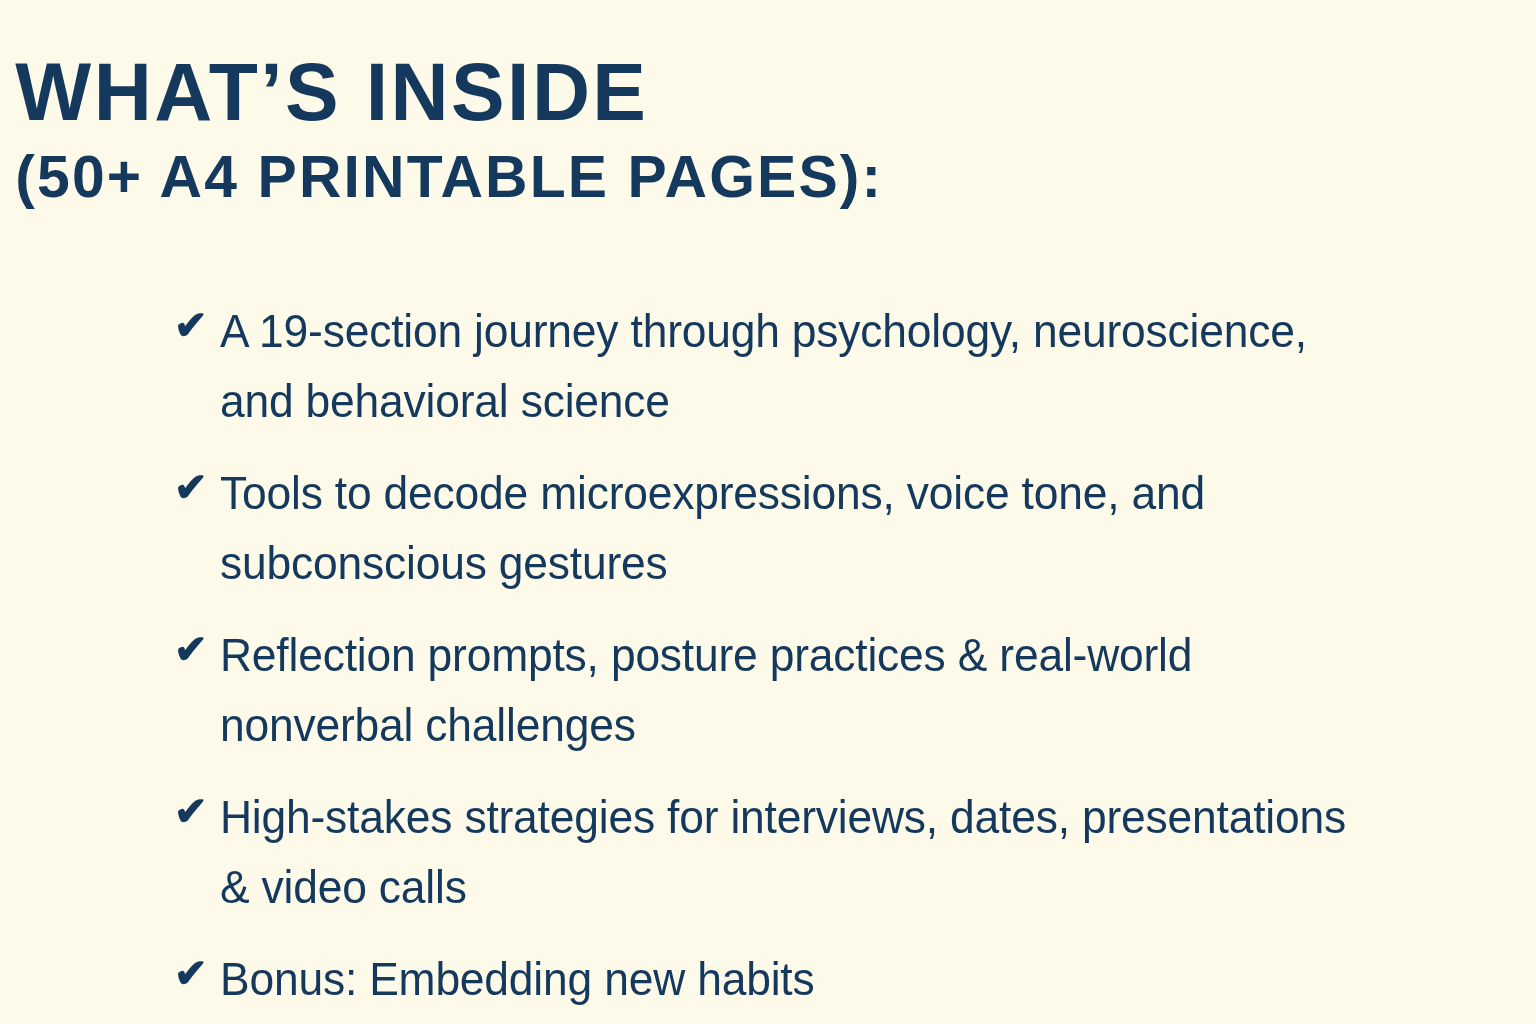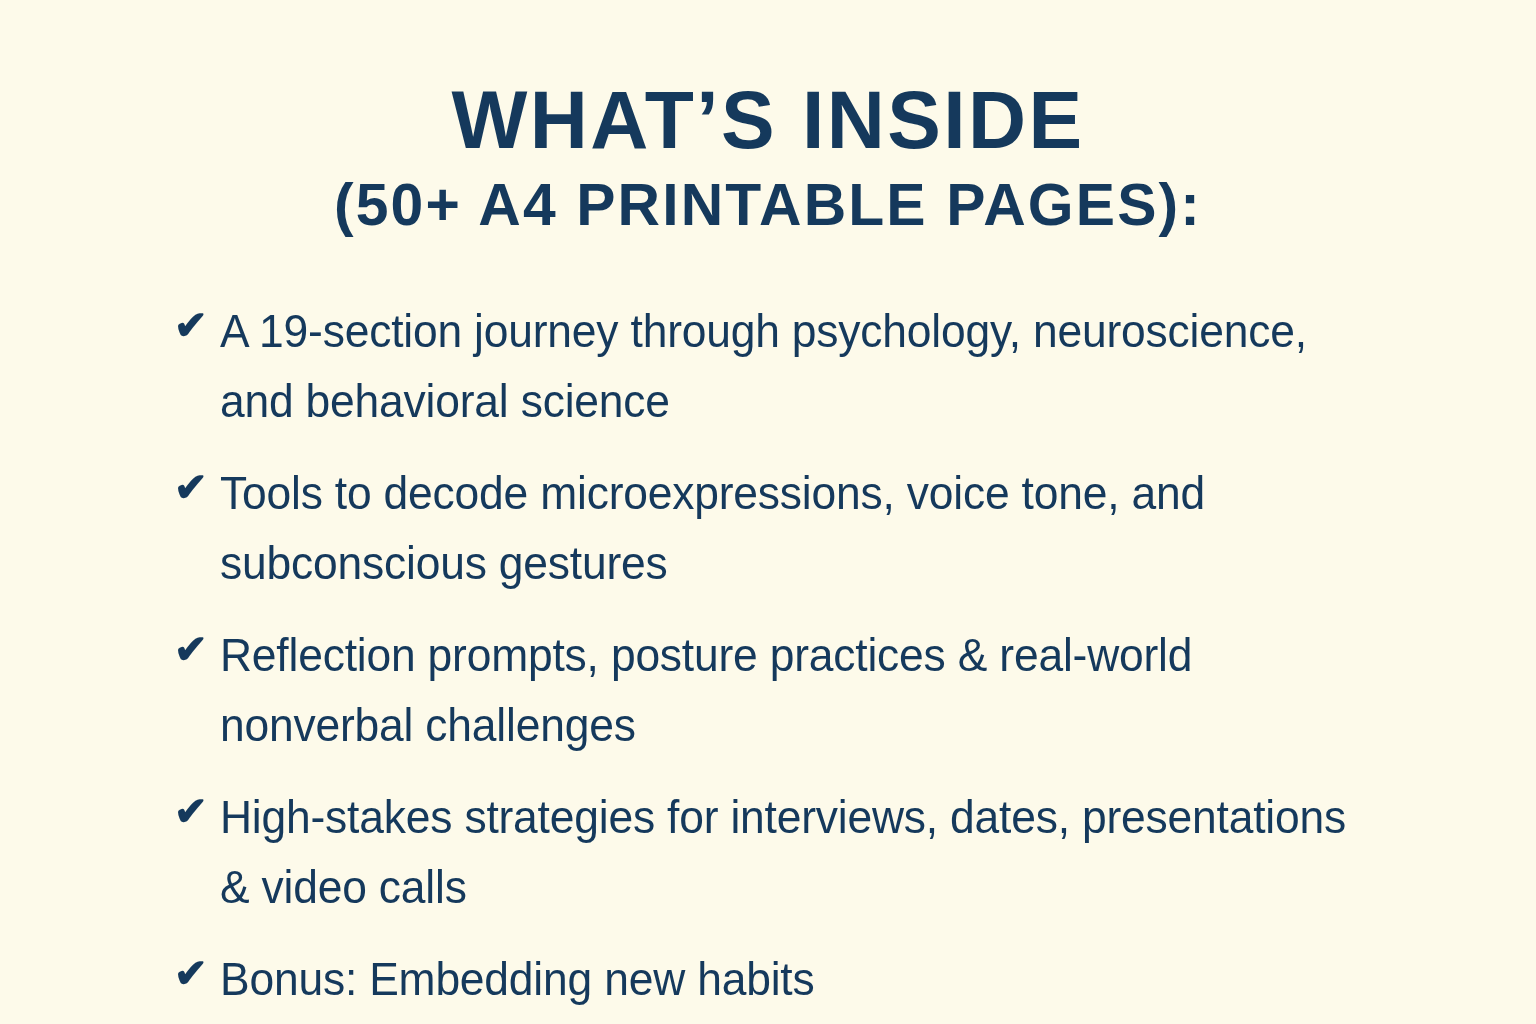--- a/index.html
+++ b/index.html
@@ -18,22 +18,21 @@
     position: relative;
     width: 1536px;
     height: 1024px;
     background: #FDFAEA;
     box-sizing: border-box;
   }
 
   
   .heading-block {
     width: 100%;
-    text-align: center;
-    padding-top: 74px;
+    padding-top: 46px;
   }
 
   .title-line1 {
     display: block;
     color: #15395C;
     font-family: "Liberation Sans", sans-serif;
     font-weight: bold;
     font-size: 82px;
     line-height: 92px;
     letter-spacing: 2.5px;

